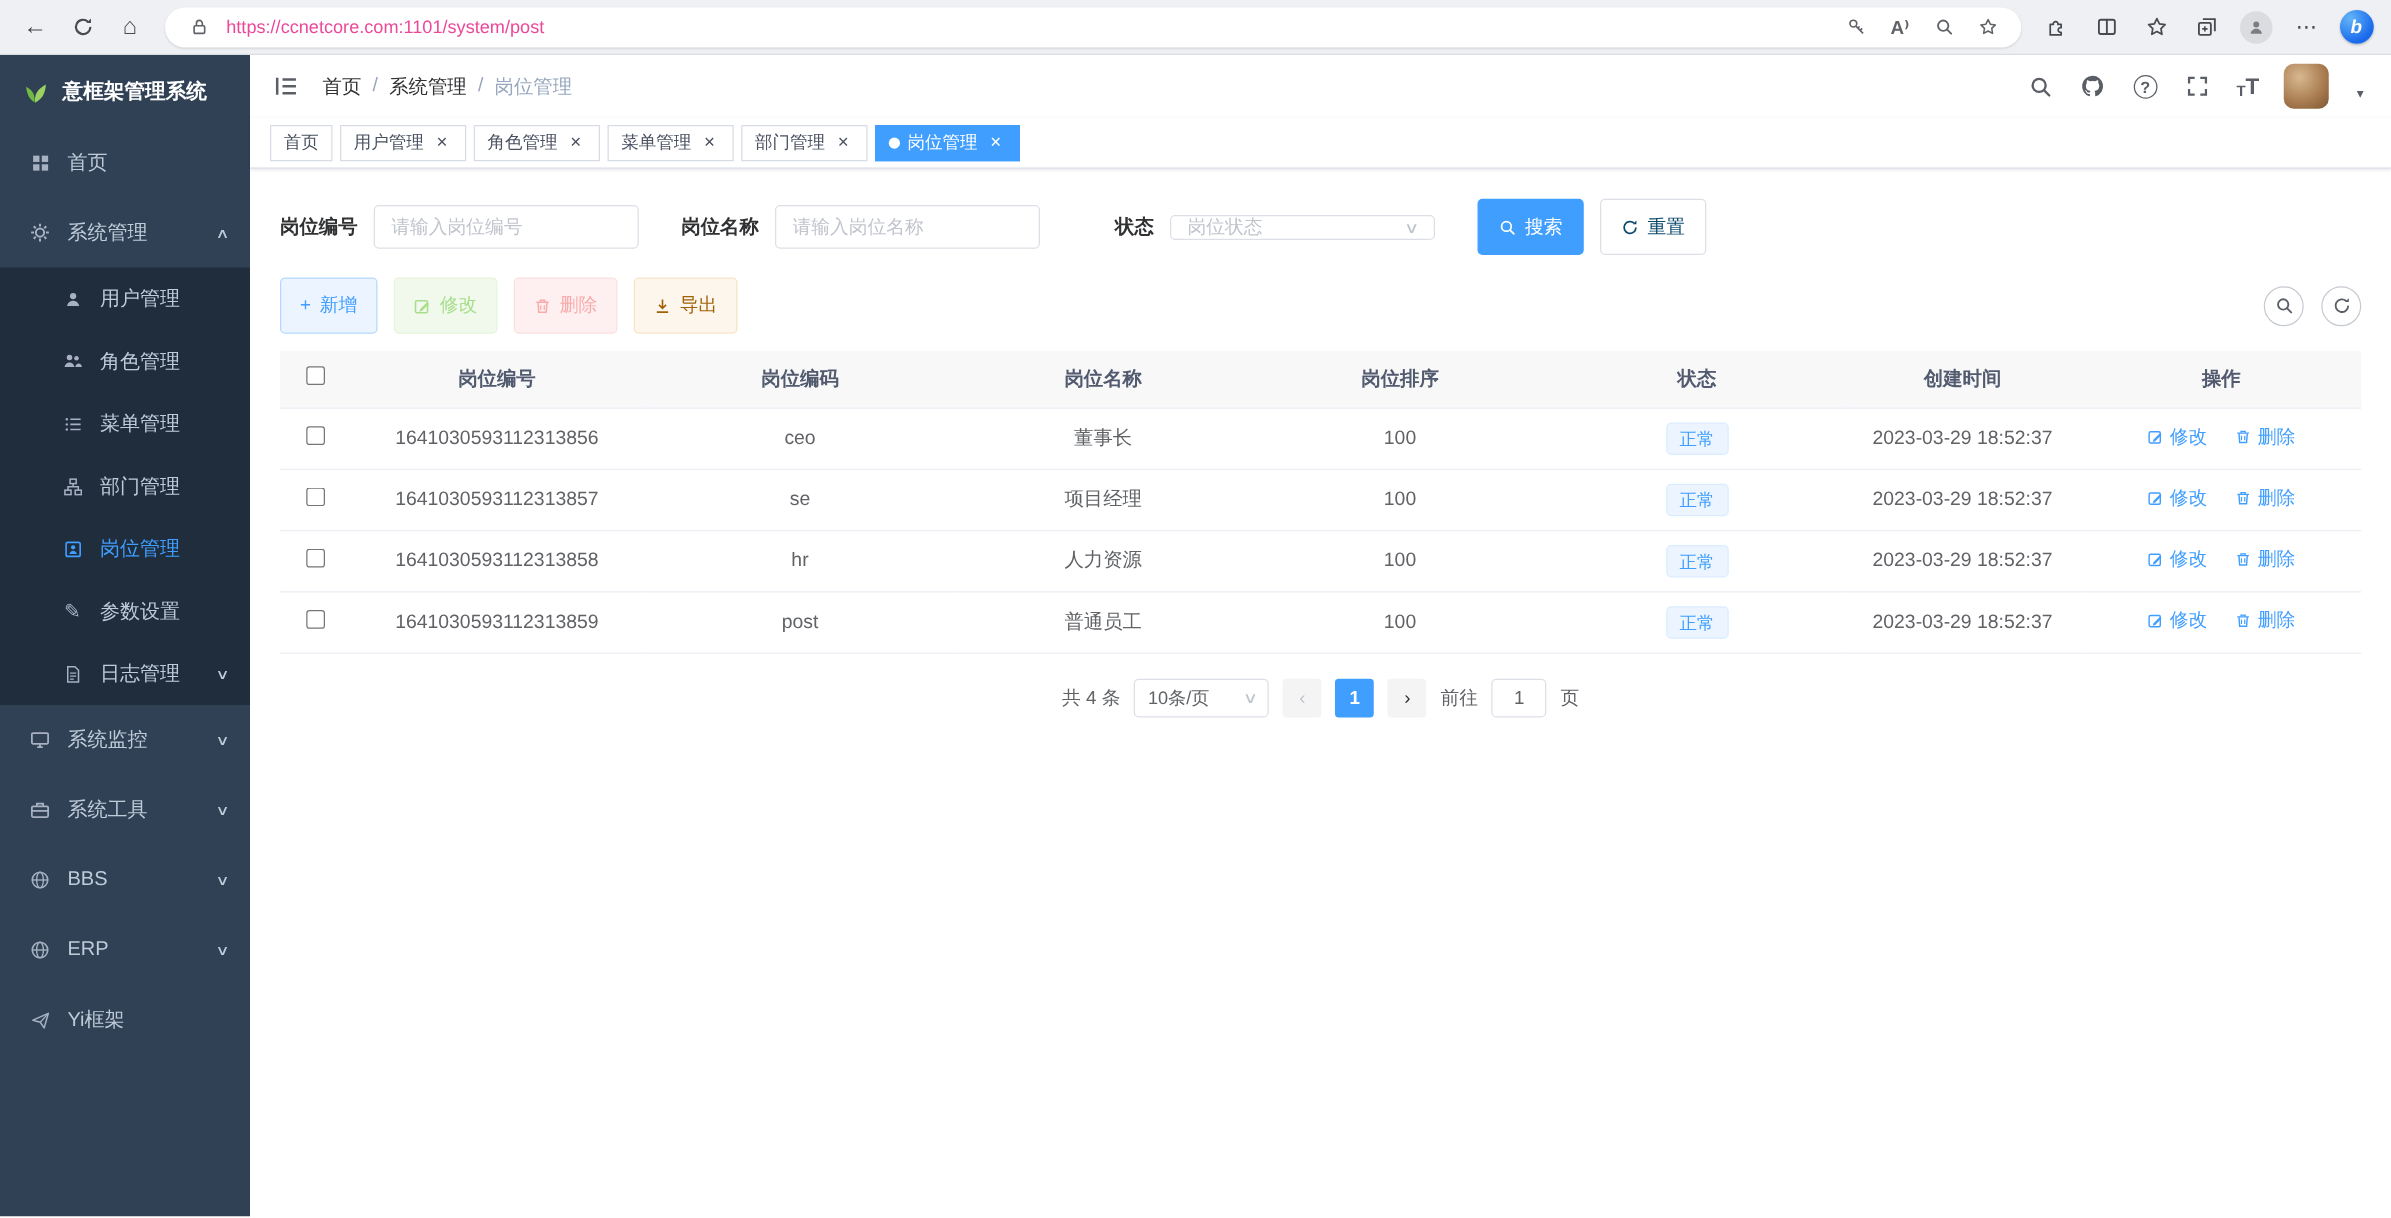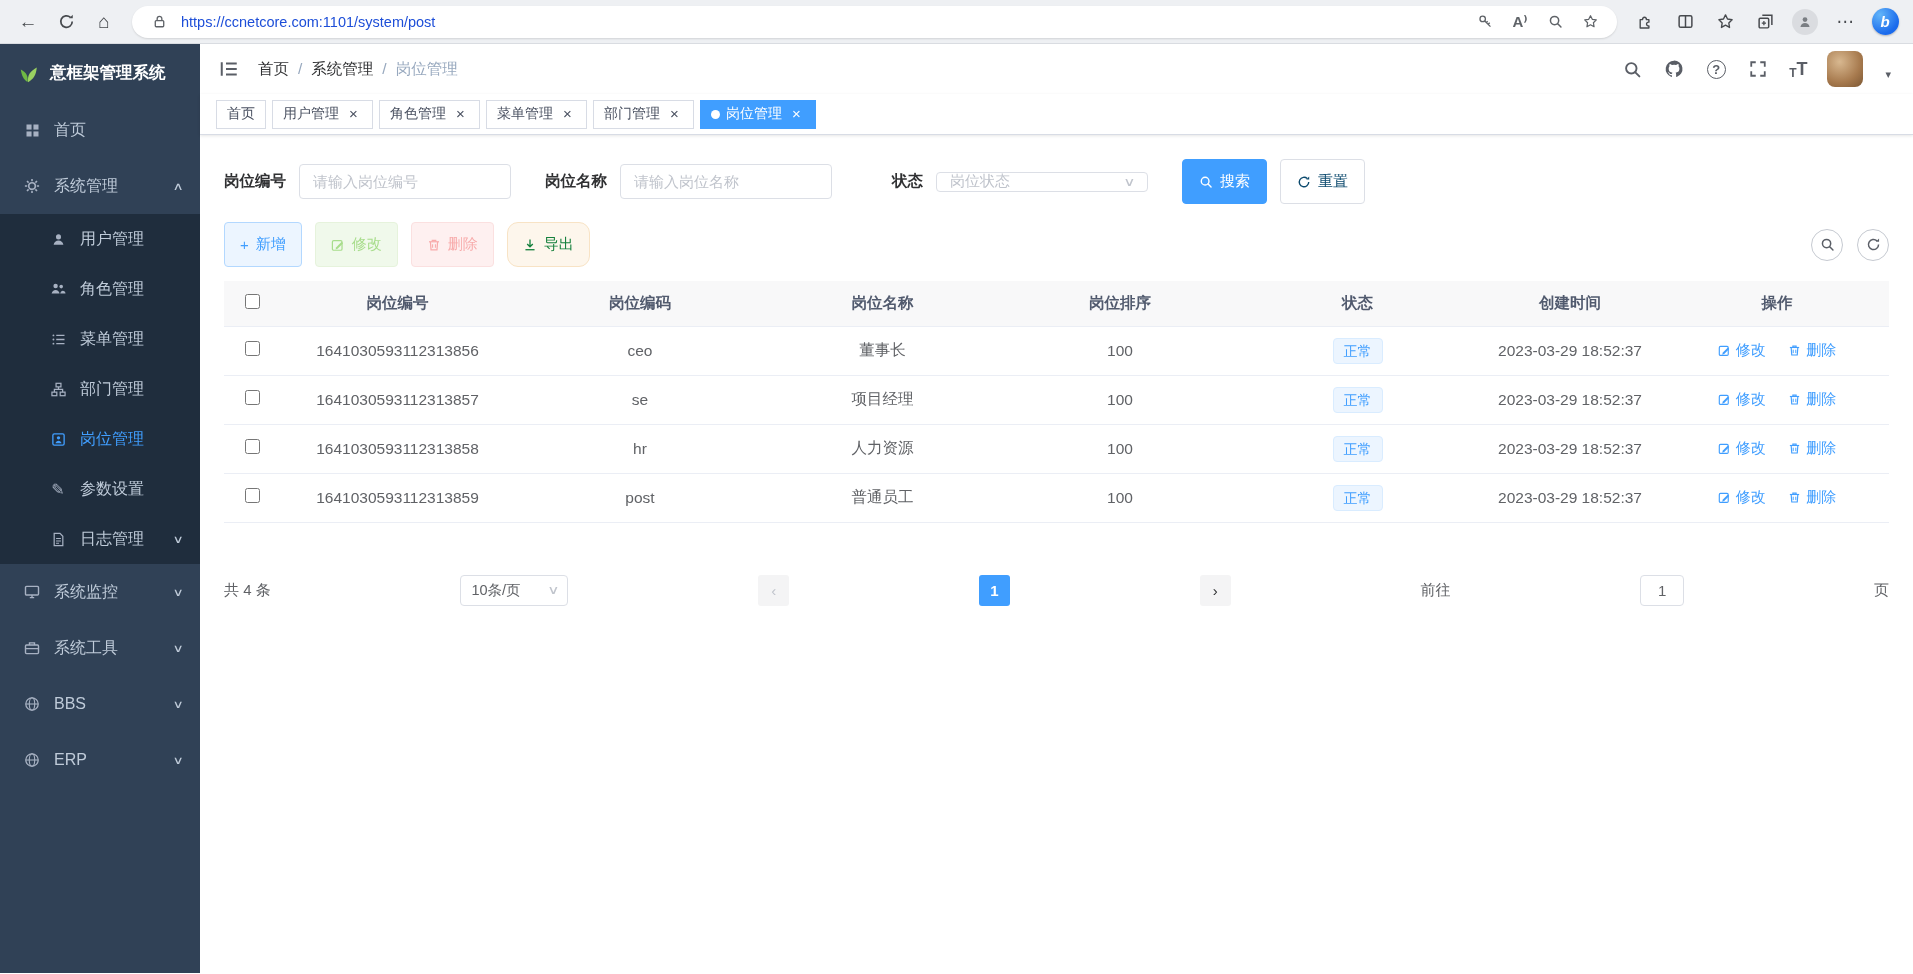--- a/index.html
+++ b/index.html
@@ -4,21 +4,21 @@
 <style>
   * { margin:0; padding:0; box-sizing:border-box; }
   html,body { width:1913px; height:974px; overflow:hidden; }
   body { font-family:"Liberation Sans","DejaVu Sans",sans-serif; background:#fff; color:#303133; }
   svg { display:block; }
 
   
   .browser-bar { height:44px; background:#eef0f3; border-bottom:1px solid #d9dce1; display:flex; align-items:center; padding:0 10px; gap:2px; }
   .b-btn { width:36px; height:34px; display:flex; align-items:center; justify-content:center; color:#474a4e; font-size:19px; border-radius:6px; cursor:pointer; flex-shrink:0; }
   .url-pill { flex:1; height:32px; background:#fff; border-radius:16px; box-shadow:0 1px 2px rgba(0,0,0,.12); display:flex; align-items:center; padding:0 14px; margin:0 8px; gap:9px; min-width:0; }
-  .url-text { color:#1d4ed8; font-size:14.5px; flex:1; white-space:nowrap; overflow:hidden; }
+  .url-text { color:#ec4899; font-size:14.5px; flex:1; white-space:nowrap; overflow:hidden; }
   .pill-ic { color:#5f6368; display:flex; align-items:center; justify-content:center; width:26px; height:26px; cursor:pointer; flex-shrink:0; font-size:14px; }
   .b-right { display:flex; align-items:center; gap:4px; flex-shrink:0; }
   .b-avatar { width:26px; height:26px; border-radius:50%; background:#dadce0; display:flex; align-items:center; justify-content:center; color:#7a7e83; cursor:pointer; }
   .bing-btn { width:27px; height:27px; border-radius:50%; background:radial-gradient(circle at 30% 25%, #62b5f9, #1a6aec 70%); color:#fff; font-weight:700; font-size:15px; display:flex; align-items:center; justify-content:center; cursor:pointer; font-style:italic; box-shadow:0 1px 2px rgba(0,0,0,.25); }
 
   
   .app { display:flex; height:929px; }
 
   
   .sidebar { width:200px; background:#304156; flex-shrink:0; color:#bfcbd9; overflow:hidden; }
@@ -70,35 +70,35 @@
 
   .btn { height:45px; border-radius:4px; border:1px solid transparent; display:inline-flex; align-items:center; gap:7px; padding:0 16px; font-size:15px; cursor:pointer; font-family:inherit; white-space:nowrap; }
   .btn-primary { background:#409eff; border-color:#409eff; color:#fff; }
   .btn-default { background:#fff; border-color:#dcdfe6; color:#0c4a6e; }
   .btn + .btn { margin-left:13px; }
 
   .toolbar { display:flex; align-items:center; margin-bottom:14px; }
   .btn-plain-blue { background:#ecf5ff; border-color:#b3d8ff; color:#409eff; }
   .btn-plain-green { background:#f0f9eb; border-color:#e6f3dc; color:#a8dd8c; cursor:not-allowed; }
   .btn-plain-red { background:#fef0f0; border-color:#fbe0e0; color:#f8abab; cursor:not-allowed; }
-  .btn-plain-orange { background:#fdf6ec; border-color:#f8e3c5; color:#15803d;border-radius:11px; }
+  .btn-plain-orange { background:#fdf6ec; border-color:#f8e3c5; color:#a16207; }
   .toolbar .btn { padding:0 15px; }
   .toolbar-right { margin-left:auto; display:flex; align-items:center; gap:14px; }
   .circle-btn { width:32px; height:32px; border:1px solid #c6cad1; border-radius:50%; display:flex; align-items:center; justify-content:center; color:#5a5e66; background:#fff; cursor:pointer; }
 
   
   table { width:100%; border-collapse:collapse; table-layout:fixed; font-size:15.5px; color:#606266; }
   thead th { background:#f8f8f9; color:#515a6e; font-weight:700; height:45px; text-align:center; border-bottom:1px solid #ebeef5; }
   tbody td { height:49px; text-align:center; border-bottom:1px solid #ebeef5; white-space:nowrap; overflow:hidden; }
   input[type=checkbox] { width:15px; height:15px; cursor:pointer; accent-color:#409eff; }
   .badge-normal { display:inline-block; padding:3px 10px; background:#ecf5ff; border:1px solid #d9ecff; color:#409eff; border-radius:4px; font-size:14px; line-height:18px; }
   .op-link { color:#409eff; display:inline-flex; align-items:center; gap:5px; cursor:pointer; margin:0 9px; font-size:15px; }
 
   
-  .pagination { display:flex; align-items:center; justify-content:space-between; margin-top:52px; font-size:15px; color:#606266; gap:11px; }
+  .pagination { display:flex; align-items:center; justify-content:center; margin-top:20px; font-size:15px; color:#606266; gap:11px; }
   .pg-select { width:108px; height:31px; border:1px solid #dcdfe6; border-radius:4px; display:flex; align-items:center; justify-content:space-between; padding:0 10px; color:#606266; font-size:14.5px; cursor:pointer; }
   .pg-btn { width:31px; height:31px; border-radius:3px; background:#f4f4f5; display:flex; align-items:center; justify-content:center; font-size:15px; color:#303133; cursor:pointer; }
   .pg-btn.disabled { color:#c0c4cc; cursor:not-allowed; }
   .pg-btn.current { background:#409eff; color:#fff; font-weight:700; cursor:default; }
   .pg-goto-input { width:44px; height:31px; border:1px solid #dcdfe6; border-radius:4px; text-align:center; font-size:15px; color:#606266; outline:none; font-family:inherit; }
 </style>
 </head>
 <body>
 
 <svg width="0" height="0" style="position:absolute">
@@ -402,20 +402,28 @@
         <span class="chev">∨</span>
       </div>
       <div class="m-item">
         <span class="m-icon">
             <svg width="16" height="16">
               <use href="#i-globe"></use>
             </svg>
           </span>
         <span class="m-label">ERP</span>
         <span class="chev">∨</span>
+      </div>
+      <div class="m-item">
+        <span class="m-icon">
+            <svg width="15" height="15">
+              <use href="#i-plane"></use>
+            </svg>
+          </span>
+        <span class="m-label">Yi框架</span>
       </div>
     </nav>
   </aside>
 
   <div class="main">
 
     <div class="navbar">
       <span class="hamburger">
           <svg width="20" height="20">
             <use href="#i-menu-fold"></use>

